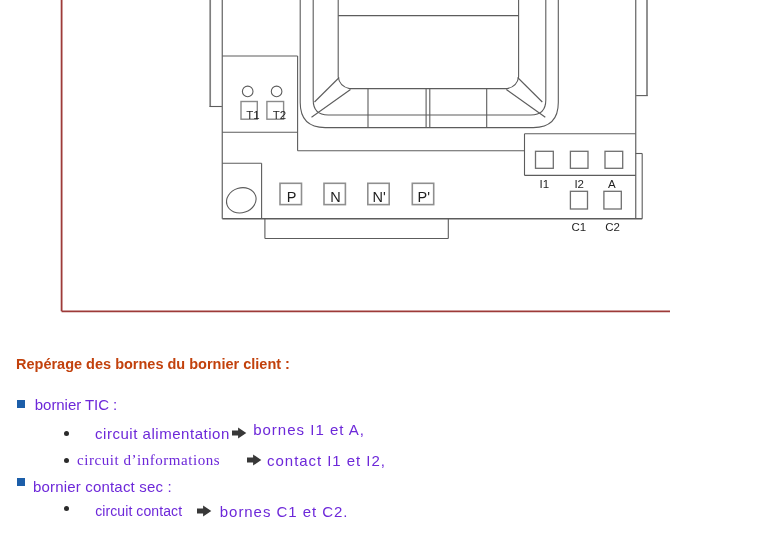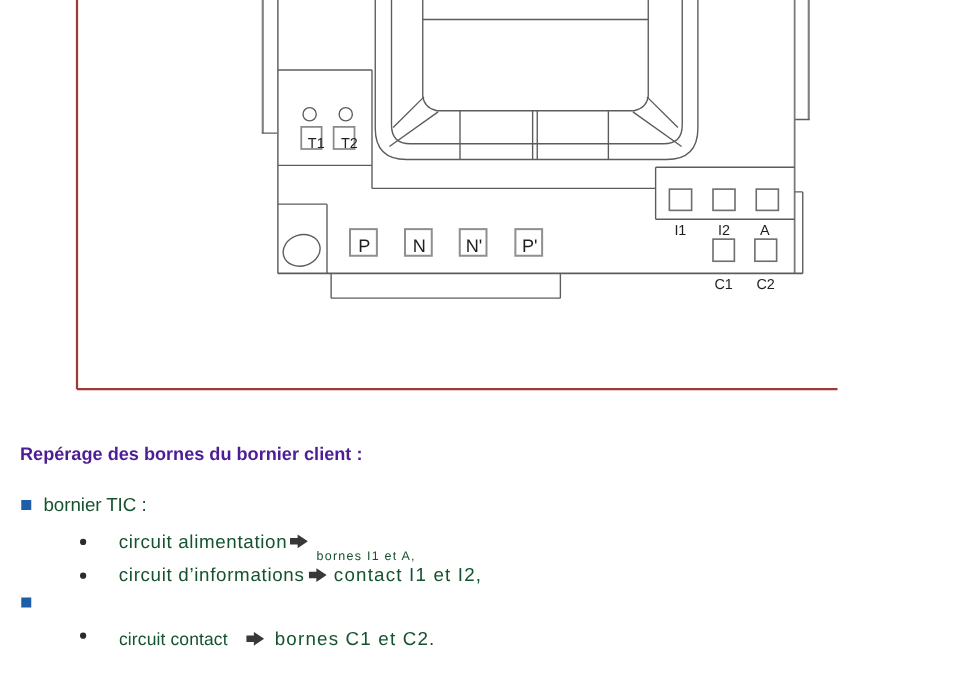--- a/index.html
+++ b/index.html
@@ -1,18 +1,18 @@
 <!DOCTYPE html>
 <html><head>
 <meta charset="utf-8">
 <style>
   html,body{margin:0;padding:0;background:#ffffff;}
   #page{position:relative;width:670px;height:543px;background:#ffffff;overflow:hidden;
         font-family:"Liberation Sans",sans-serif;}
-  .t{position:absolute;white-space:nowrap;color:#14532d;font-size:14px;line-height:14px;}
+  .t{position:absolute;white-space:nowrap;color:#6d28d9;font-size:14px;line-height:14px;}
   .b{font-weight:bold;}
   svg{position:absolute;left:0;top:0;}
 </style>
 </head>
 <body>
 <div id="page">
 <svg width="781" height="543" viewBox="0 0 781 543" style="filter:blur(0.55px);">
   <g fill="none" stroke="#5c5c5c" stroke-width="1.1">
 
     <g stroke="#9d3a38" stroke-width="1.8">
@@ -97,40 +97,41 @@
     <text x="379.2" y="201.5" font-size="14.5">N'</text>
     <text x="423.8" y="201.5" font-size="14.5">P'</text>
     <text x="544.3" y="188.3" font-size="11.5">I1</text>
     <text x="579.2" y="188.3" font-size="11.5">I2</text>
     <text x="611.8" y="188.3" font-size="11.5">A</text>
     <text x="578.9" y="231.2" font-size="11.5">C1</text>
     <text x="612.5" y="231.2" font-size="11.5">C2</text>
   </g>
 </svg>
 
-<div class="t b" style="left:16px;top:356.9px;font-size:14.5px;line-height:14.5px;letter-spacing:0px;color:#4c1d95;">Repérage des bornes du bornier client&nbsp;:</div>
+<div class="t b" style="left:16px;top:356.9px;font-size:14.5px;line-height:14.5px;letter-spacing:0px;color:#c2410c;">Repérage des bornes du bornier client&nbsp;:</div>
 
 <div style="position:absolute;left:16.7px;top:399.8px;width:8.2px;height:8.2px;background:#1c5ea9;"></div>
 <div class="t" style="left:34.8px;top:397.4px;font-size:15px;line-height:15px;letter-spacing:-0.05px;">bornier TIC&nbsp;:</div>
 
 <div style="position:absolute;left:63.5px;top:430.6px;width:5.5px;height:5.5px;border-radius:50%;background:#2b2b2b;"></div>
 <div class="t" style="left:95px;top:426.4px;font-size:15px;line-height:15px;letter-spacing:0.53px;">circuit alimentation</div>
 <svg style="left:232.3px;top:426.6px;" width="15" height="12" viewBox="0 0 15 12">
       <path d="M0,3.4 L6.1,3.4 L6.1,0.5 L14.3,6 L6.1,11.5 L6.1,8.6 L0,8.6 Z" fill="#383838"></path>
     </svg>
-<div class="t" style="left:253.2px;top:438px;font-size:10px;line-height:15px;letter-spacing:1px;">bornes I1 et A,</div>
+<div class="t" style="left:253.2px;top:422px;font-size:15px;line-height:15px;letter-spacing:1px;">bornes I1 et A,</div>
 
 <div style="position:absolute;left:63.5px;top:457.6px;width:5.5px;height:5.5px;border-radius:50%;background:#2b2b2b;"></div>
-<div class="t" style="left:95px;top:452.7px;font-size:15px;line-height:15px;letter-spacing:0.54px;">circuit d’informations</div>
+<div class="t" style="left:77px;top:452.7px;font-size:15px;line-height:15px;letter-spacing:0.54px;font-family:Liberation Serif, serif;">circuit d’informations</div>
 <svg style="left:246.6px;top:453.6px;" width="15" height="12" viewBox="0 0 15 12">
       <path d="M0,3.4 L6.1,3.4 L6.1,0.5 L14.3,6 L6.1,11.5 L6.1,8.6 L0,8.6 Z" fill="#383838"></path>
     </svg>
 <div class="t" style="left:267.1px;top:452.7px;font-size:15px;line-height:15px;letter-spacing:0.95px;">contact I1 et I2,</div>
 
 <div style="position:absolute;left:17.3px;top:477.6px;width:8.2px;height:8.2px;background:#1c5ea9;"></div>
+<div class="t" style="left:33px;top:478.8px;font-size:15px;line-height:15px;letter-spacing:0.18px;">bornier contact sec&nbsp;:</div>
 
 <div style="position:absolute;left:63.5px;top:505.8px;width:5.5px;height:5.5px;border-radius:50%;background:#2b2b2b;"></div>
 <div class="t" style="left:95.2px;top:503.9px;font-size:14px;line-height:15px;letter-spacing:0.09px;">circuit contact</div>
 <svg style="left:196.5px;top:504.8px;" width="15" height="12" viewBox="0 0 15 12">
       <path d="M0,3.4 L6.1,3.4 L6.1,0.5 L14.3,6 L6.1,11.5 L6.1,8.6 L0,8.6 Z" fill="#383838"></path>
     </svg>
 <div class="t" style="left:219.8px;top:503.9px;font-size:15px;line-height:15px;letter-spacing:0.95px;">bornes C1 et C2.</div>
 
 </div>
 

